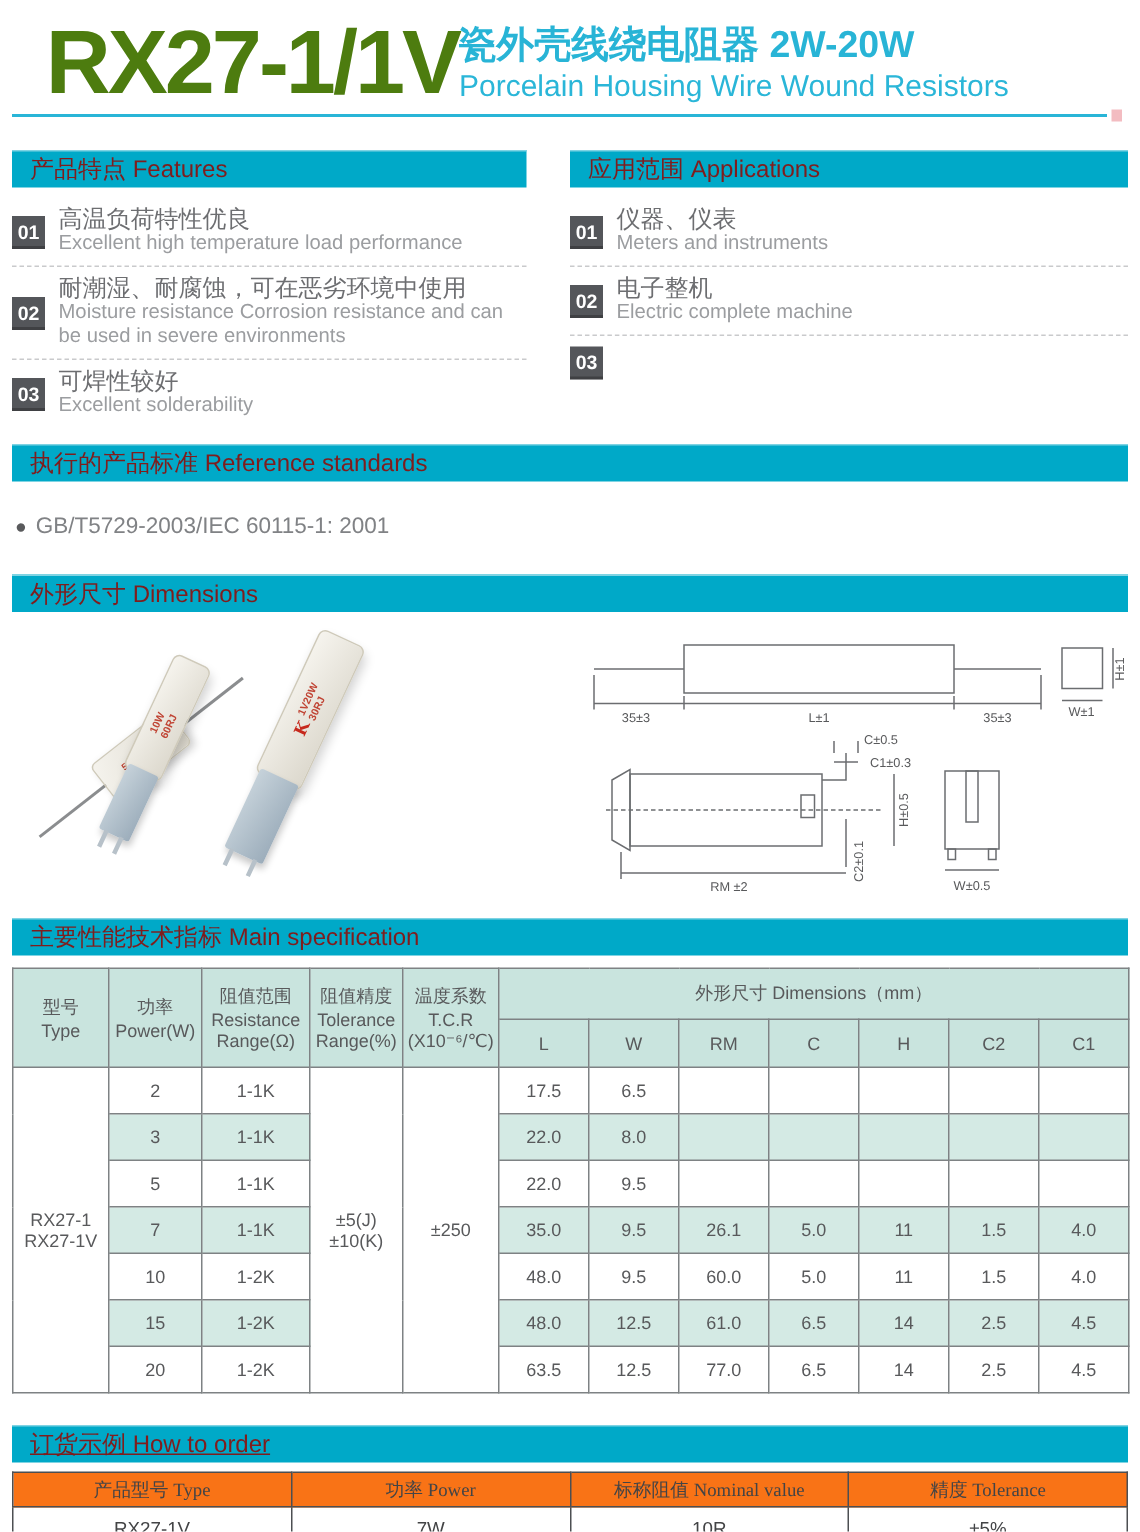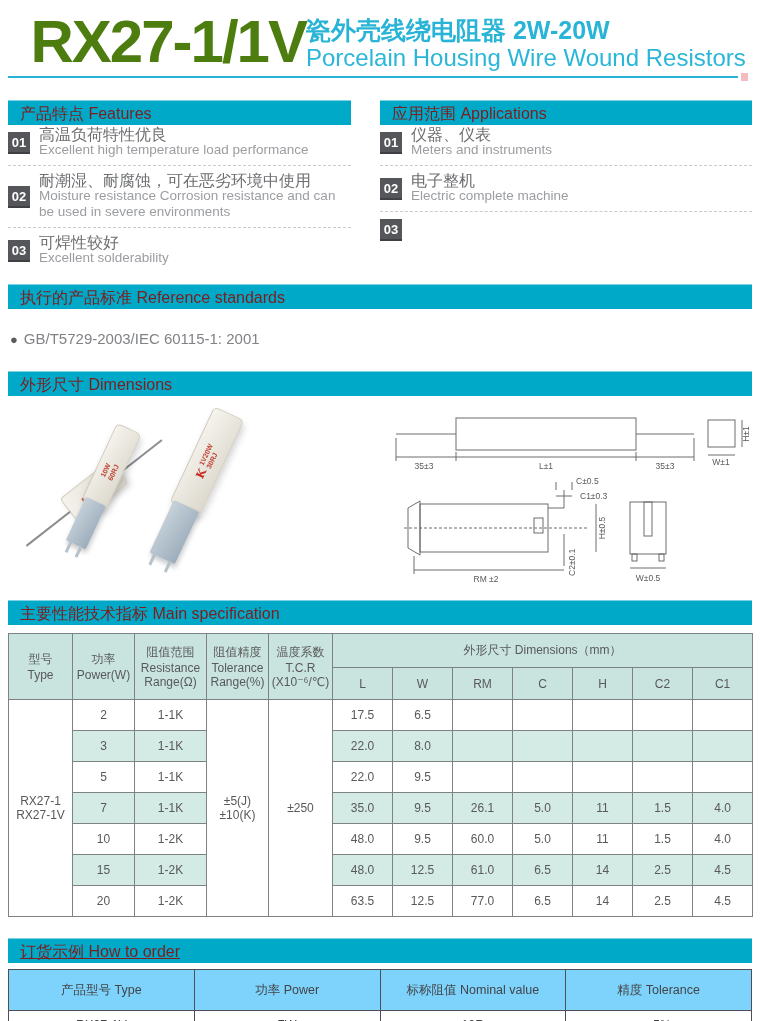--- a/index.html
+++ b/index.html
@@ -9,32 +9,32 @@
     font-family: "Liberation Sans", "DejaVu Sans", sans-serif;
     color:#58595b; overflow: hidden;
   }
   .page { padding: 0 8px; }
 
   
   .hdr { display:flex; padding-top:12px; height:74px; }
   .model { font-size:60px; font-weight:bold; color:#4d7c0f; letter-spacing:-2px; width:298px; line-height:60px;text-align:right; }
   .sub { padding-top:3px; }
   .sub-zh { font-size:25px; font-weight:bold; color:#28b4d6; line-height:30px; }
-  .sub-en { font-size:24px; color:#2ab6d8; line-height:26px;text-align:center; }
+  .sub-en { font-size:20px; color:#2ab6d8; line-height:26px;text-align:center; }
   .rule { position:relative; margin-top:2px; height:2px; width:730px; background:#29b5d7; }
   .rule-dot { position:absolute; right:-10px; top:-3px; width:7px; height:8px; background:#f3bcc1; }
 
   
   .bar { background:#00a9c8; color:#7f1d1d; height:25px; line-height:25px;
          font-size:16px; padding-left:12px; border-top:1px solid #7fd3e3; }
   .bar-full { width:744px; }
 
   
   .two-col { display:grid; grid-template-columns:343px 372px; column-gap:29px; margin-top:22px; }
-  .list { padding-top:0; }
+  .list { padding-top:12px; }
   .item { display:flex; align-items:center; padding:2px 0; }
   .badge { width:22px; height:22px; background:#54565a; color:#fff; font-size:13px; font-weight:bold;
            text-align:center; line-height:22px; flex:0 0 22px; box-shadow:inset 0 -2px 0 rgba(0,0,0,.25); }
   .item-text { padding-left:9px; }
   .zh { font-size:16px; color:#6d6e71; line-height:15px; }
   .en { font-size:13.5px; color:#9b9da0; line-height:16px; }
   .dashed { border-top:1px dashed #c9cacc; margin:5px 0; }
 
   
   .std-line { margin:21px 0 0 2px; font-size:15px; color:#808285; }
@@ -79,21 +79,21 @@
   table.spec tr.h1 th { height:34px; }
   table.spec tr.h2 th { height:32px; }
   table.spec td { height:31px; }
   table.spec .pre { white-space:pre-line; }
   table.spec tr.shade td { background:#d4eae4; }
   table.spec tr.shade td.merged, table.spec td.merged { background:#fff; }
 
   
   table.order { border-collapse:collapse; width:744px; margin-top:6px; table-layout:fixed; }
   table.order th, table.order td { border:1px solid #4d4f52; text-align:center; font-size:12.5px; font-weight:normal; color:#434446; }
-  table.order th { background:#7dd3fc; height:41px; }
+  table.order th { background:#f97316; height:23px;font-family:Liberation Serif, serif; }
   table.order td { height:28px; }
 
   .mt16 { margin-top:16px; } .mt26 { margin-top:24px; } .mt10 { margin-top:10px; } .mt22 { margin-top:21px;text-decoration:underline; }
 </style>
 </head>
 <body>
 
 <div class="page">
 
   <div class="hdr">

